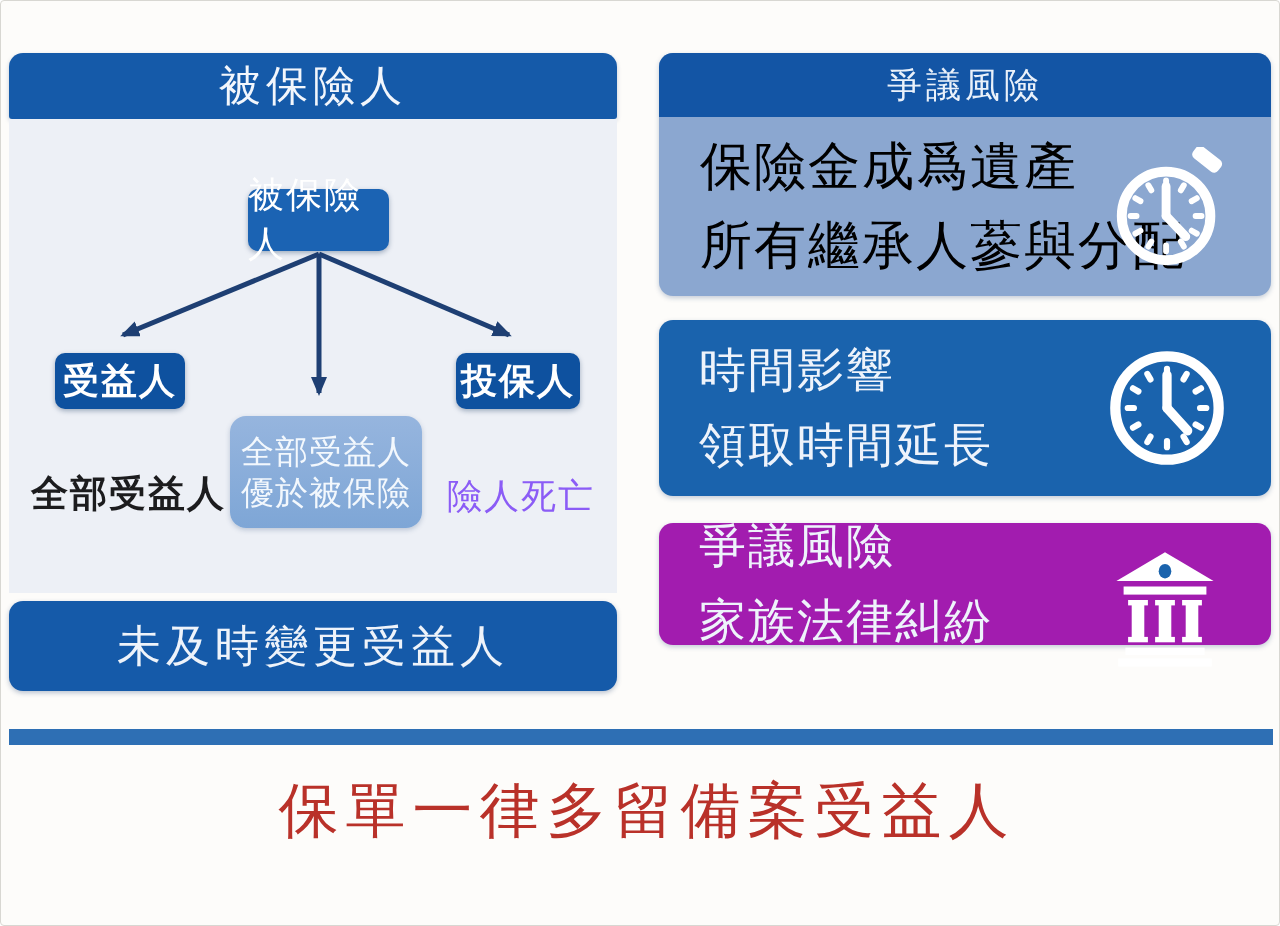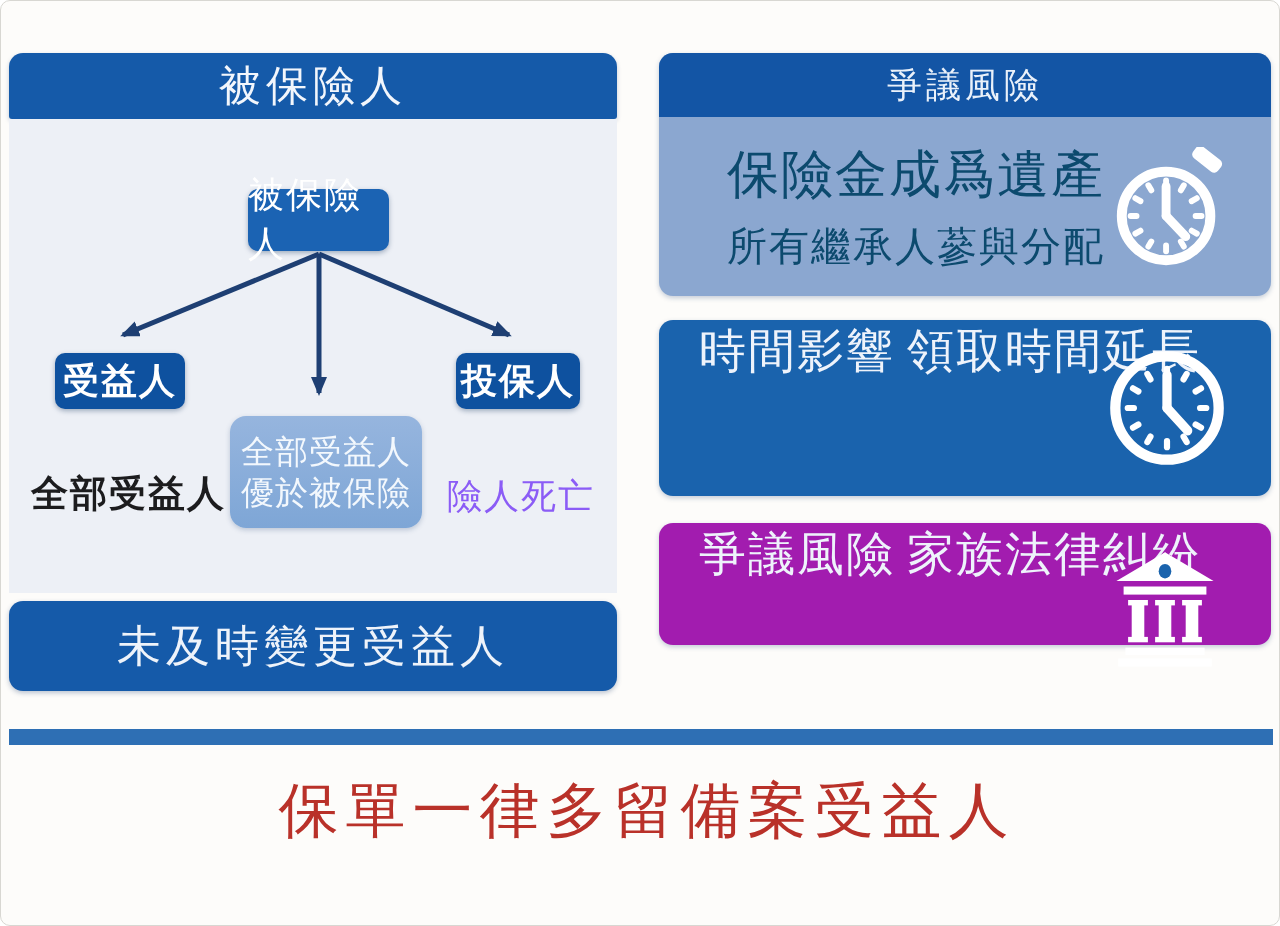--- a/index.html
+++ b/index.html
@@ -2,21 +2,21 @@
 <html><head>
 <meta charset="utf-8">
 <style>
   * { margin:0; padding:0; box-sizing:border-box; }
   html,body { background:#ffffff; }
   body { font-family:"Liberation Sans","DejaVu Sans",sans-serif; }
 
   .canvas {
     position:relative; width:1280px; height:926px;
     background:#fdfcfa;
-    border:1px solid #d8d7d2; border-radius:10px;
+    border:1px solid #d8d7d2; border-radius:4px;
     overflow:hidden;
   }
 
   
   .left-panel { position:absolute; left:8px; top:52px; width:608px; height:638px; }
   .lp-header {
     position:absolute; top:0; left:0; right:0; height:66px;
     background:#155aa9; border-radius:14px 14px 3px 3px;
     display:flex; align-items:center; justify-content:center;
     color:#f2f6fc; font-size:42px; letter-spacing:5px;
@@ -61,30 +61,30 @@
   .card { position:absolute; left:0; right:0; border-radius:14px; box-shadow:0 2px 5px rgba(25,60,110,.25); }
   .card-1 { top:0; height:243px; background:#8ba7d0; }
   .card1-header {
     position:absolute; top:0; left:0; right:0; height:64px;
     background:#1355a5; border-radius:14px 14px 0 0;
     display:flex; align-items:center; justify-content:center;
     color:#eaf1fa; font-size:35px; letter-spacing:4px;
   }
   .card1-body {
     position:absolute; top:64px; left:0; right:0; bottom:0;
-    padding-left:68px; display:flex; flex-direction:column; justify-content:center; gap:9px;
-    color:#0c4a6e;
+    padding-left:41px; display:flex; flex-direction:column; justify-content:center; gap:9px;
+    color:#000000;
   }
   .card1-line1 { font-size:52px; letter-spacing:2px; }
-  .card1-line2 { font-size:40px; letter-spacing:2px; }
+  .card1-line2 { font-size:52px; letter-spacing:2px; }
   .card-2 { top:267px; height:176px; background:#1a63ad; }
   .card-3 { top:470px; height:122px; background:#a21caf; }
   .card-lines {
     position:absolute; left:40px; top:0; bottom:0;
-    display:flex; flex-direction:row; justify-content:center; gap:12px;
+    display:flex; flex-direction:column; justify-content:center; gap:12px;
     color:#eef3fb; font-size:47px; letter-spacing:2px;
   }
   .card-icon { position:absolute; }
   .icon-stopwatch { right:36px; top:94px; }
   .icon-clock     { right:42px; top:26px; }
   .icon-bank      { right:52px; top:22px; }
 
   
   .divider { position:absolute; left:8px; top:728px; width:1264px; height:16px; background:#2e6fb4; }
   .headline {

